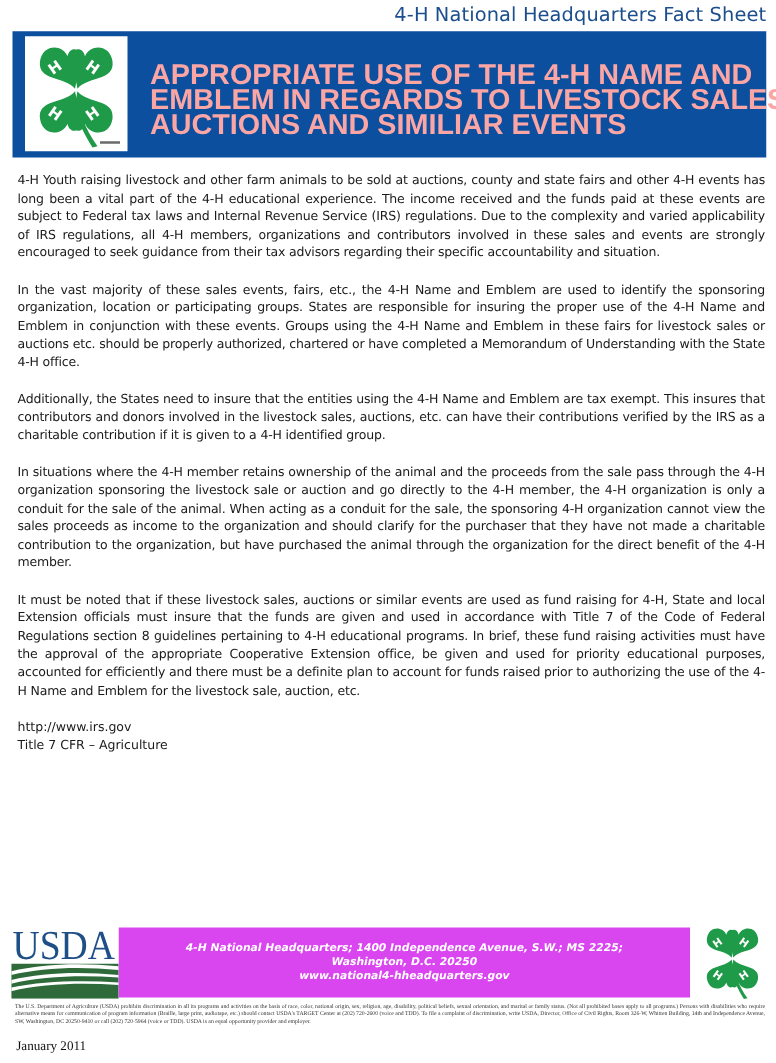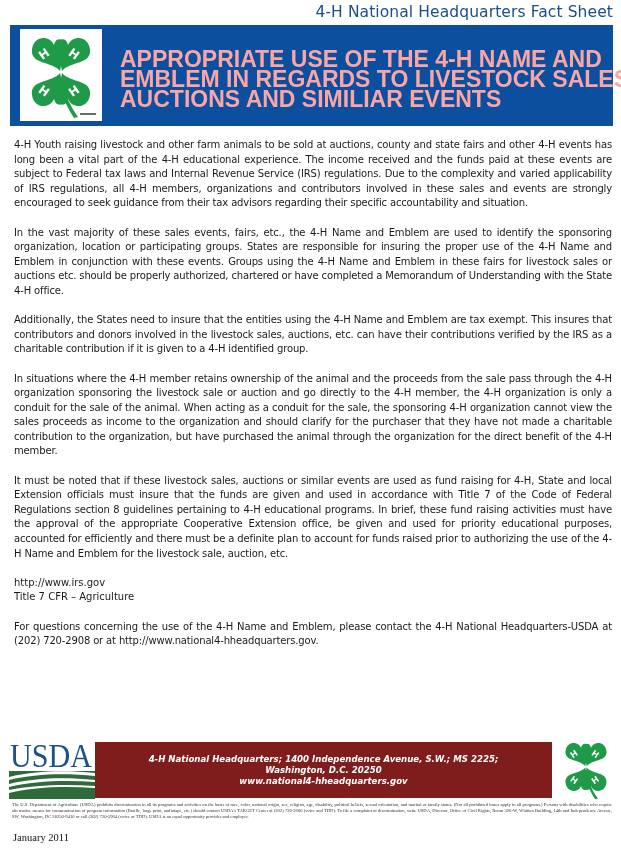--- a/index.html
+++ b/index.html
@@ -13,21 +13,21 @@
   .banner-title { position:absolute; left:110px; right:0; top:24px; color:#fca5a5; font-family:"Liberation Sans", sans-serif; font-weight:bold; font-size:23px; line-height:20px; }
   .banner-title div { white-space:nowrap; }
 
   .body { position:absolute; left:14px; top:138px; width:598px; font-family:"DejaVu Sans", sans-serif; font-size:10px; line-height:14.6px; color:#1a1a1a; }
   .body p { margin:0 0 14.6px 0; text-align:justify; letter-spacing:-0.15px; }
   .refs { margin:0 0 14.6px 0; }
   .refs div { white-space:nowrap; }
   .contact { margin:0; }
 
   .usda-logo { position:absolute; left:9px; top:737px; width:86px; height:62px; }
-  .footer-bar { position:absolute; left:95px; top:742px; width:457px; height:56px; background:#7f1d1d; color:#ffffff; text-align:center; font-family:"DejaVu Sans", sans-serif; font-weight:bold; font-style:italic; font-size:8.6px; line-height:11px; padding-top:12px; box-sizing:border-box; }
+  .footer-bar { position:absolute; left:95px; top:742px; width:457px; height:56px; background:#d946ef; color:#ffffff; text-align:center; font-family:"DejaVu Sans", sans-serif; font-weight:bold; font-style:italic; font-size:8.6px; line-height:11px; padding-top:12px; box-sizing:border-box; }
   .footer-bar div { white-space:nowrap; }
   .footer-clover { position:absolute; left:556px; top:738px; width:60px; height:62px; }
 
   .disclaimer { position:absolute; left:12px; top:802px; width:600px; font-family:"Liberation Serif", serif; font-size:4.6px; line-height:5.8px; color:#333; text-align:justify; }
   .date { position:absolute; left:13px; top:832px; font-family:"Liberation Serif", serif; font-size:10.5px; color:#111; }
 </style>
 </head>
 <body>
 
 <div class="fs-title">4-H National Headquarters Fact Sheet</div>
@@ -61,21 +61,20 @@
 <div class="body">
   <p>4-H Youth raising livestock and other farm animals to be sold at auctions, county and state fairs and other 4-H events has long been a vital part of the 4-H educational experience. The income received and the funds paid at these events are subject to Federal tax laws and Internal Revenue Service (IRS) regulations. Due to the complexity and varied applicability of IRS regulations, all 4-H members, organizations and contributors involved in these sales and events are strongly encouraged to seek guidance from their tax advisors regarding their specific accountability and situation.</p>
   <p>In the vast majority of these sales events, fairs, etc., the 4-H Name and Emblem are used to identify the sponsoring organization, location or participating groups. States are responsible for insuring the proper use of the 4-H Name and Emblem in conjunction with these events. Groups using the 4-H Name and Emblem in these fairs for livestock sales or auctions etc. should be properly authorized, chartered or have completed a Memorandum of Understanding with the State 4-H office.</p>
   <p>Additionally, the States need to insure that the entities using the 4-H Name and Emblem are tax exempt. This insures that contributors and donors involved in the livestock sales, auctions, etc. can have their contributions verified by the IRS as a charitable contribution if it is given to a 4-H identified group.</p>
   <p>In situations where the 4-H member retains ownership of the animal and the proceeds from the sale pass through the 4-H organization sponsoring the livestock sale or auction and go directly to the 4-H member, the 4-H organization is only a conduit for the sale of the animal. When acting as a conduit for the sale, the sponsoring 4-H organization cannot view the sales proceeds as income to the organization and should clarify for the purchaser that they have not made a charitable contribution to the organization, but have purchased the animal through the organization for the direct benefit of the 4-H member.</p>
   <p>It must be noted that if these livestock sales, auctions or similar events are used as fund raising for 4-H, State and local Extension officials must insure that the funds are given and used in accordance with Title 7 of the Code of Federal Regulations section 8 guidelines pertaining to 4-H educational programs. In brief, these fund raising activities must have the approval of the appropriate Cooperative Extension office, be given and used for priority educational purposes, accounted for efficiently and there must be a definite plan to account for funds raised prior to authorizing the use of the 4-H Name and Emblem for the livestock sale, auction, etc.</p>
   <div class="refs">
     <div>http://www.irs.gov</div>
     <div>Title 7 CFR – Agriculture</div>
   </div>
-  <p class="contact">For questions concerning the use of the 4-H Name and Emblem, please contact the 4-H National Headquarters-USDA at (202) 720-2908 or at http://www.national4-hheadquarters.gov.</p>
 </div>
 
 <div class="usda-logo">
   <svg width="86" height="62" viewBox="0 0 86 62">
     <text x="1" y="30" font-family="Liberation Serif, serif" font-size="33" fill="#1e4f86" textLength="82" lengthAdjust="spacingAndGlyphs">USDA</text>
     <rect x="0" y="34" width="86" height="28" fill="#2f6b3a"></rect>
     <path d="M0 40 C25 34 55 33 86 36 L86 39 C55 36 25 37 0 43 Z" fill="#ffffff"></path>
     <path d="M0 47 C25 41 55 40 86 43 L86 45 C55 43 25 44 0 50 Z" fill="#ffffff"></path>
     <path d="M0 53 C25 48 55 47 86 49 L86 51 C55 49 25 50 0 56 Z" fill="#ffffff"></path>
   </svg>

